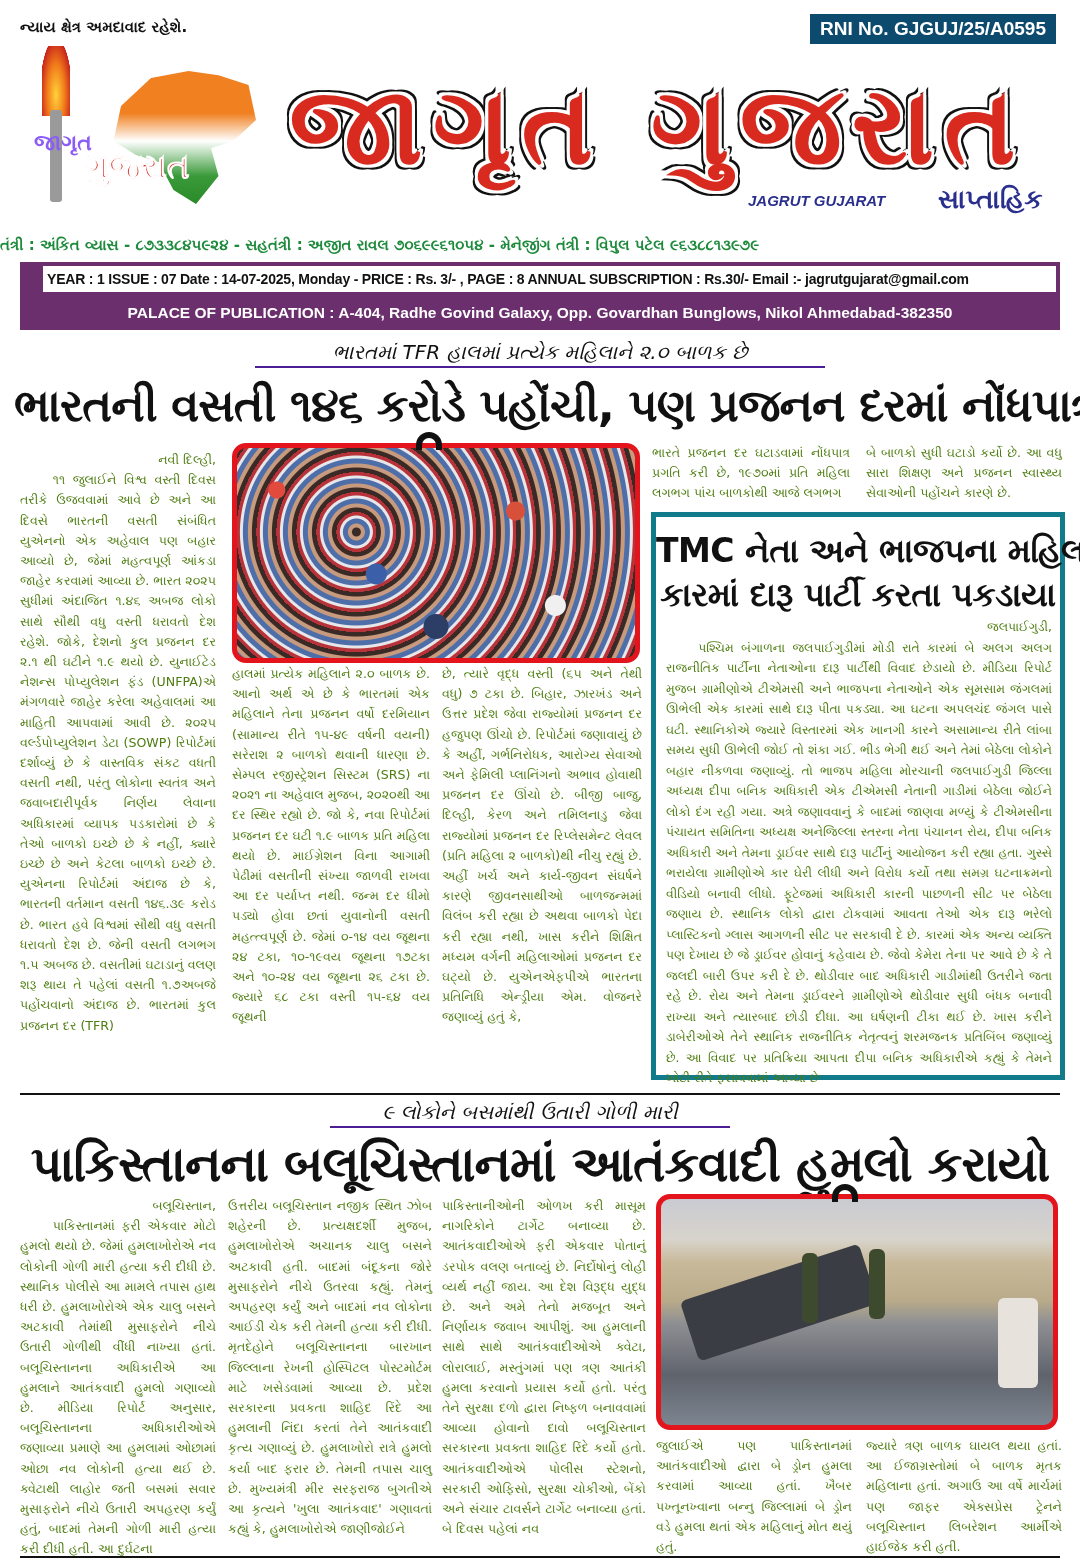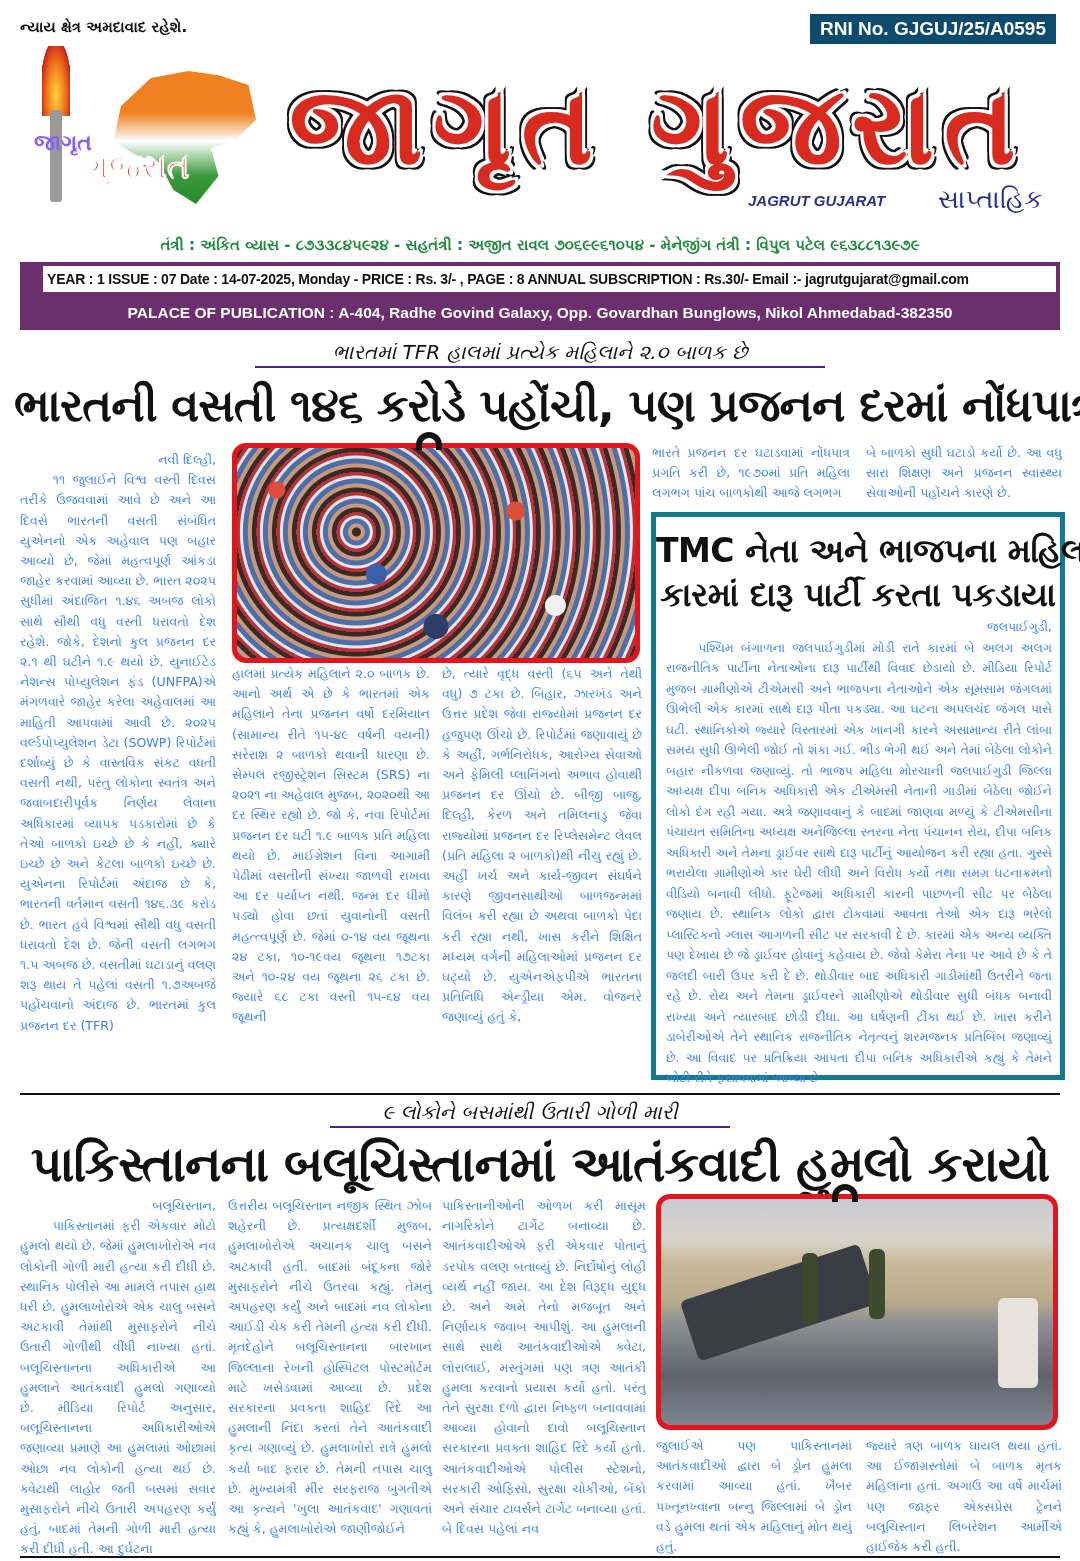--- a/index.html
+++ b/index.html
@@ -23,37 +23,37 @@
   .logo-text2 { position: absolute; left: 58px; top: 102px; color: #d7261e; font-weight: bold; font-size: 34px;
     -webkit-text-stroke: 1px #fff; }
 
   .masthead { position: absolute; left: 255px; top: 56px; width: 805px; height: 140px;
     font-family: "DejaVu Sans", sans-serif; font-weight: bold; font-size: 108px; line-height: 140px;
     color: #d92a20; letter-spacing: 10px; text-align: center;
     text-shadow: -3px -3px 0 #fff, 3px -3px 0 #fff, -3px 3px 0 #fff, 3px 3px 0 #fff,
                  -5px -5px 0 #111, 5px -5px 0 #111, -5px 5px 0 #111, 5px 5px 0 #111; }
   .sub-en { position: absolute; left: 748px; top: 192px; color: #2a2f8e; font-family: "Liberation Sans", sans-serif;
     font-weight: bold; font-style: italic; font-size: 15px; }
-  .sub-gu { position: absolute; left: 938px; top: 184px; color: #2a2f8e; font-weight: normal; font-size: 26px; }
+  .sub-gu { position: absolute; left: 938px; top: 184px; color: #2a2f8e; font-weight: bold; font-size: 26px; }
 
-  .editors { position: absolute; left: 0; top: 236px; width: 1080px; text-align: center;
+  .editors { position: absolute; left: 0; top: 236px; width: 1080px; 
     color: #1e8a3c; font-weight: bold; font-size: 15px; }
 
   .infobar { position: absolute; left: 20px; top: 262px; width: 1040px; height: 68px; background: #6b2f6e; }
   .infobar-top { position: absolute; left: 4px; top: 4px; right: 4px; height: 26px; background: #fff;
     font-family: "Liberation Sans", sans-serif; font-weight: bold; font-size: 14px; line-height: 26px;
     white-space: nowrap; overflow: hidden; padding-left: 4px; letter-spacing: -0.2px; margin-left: 19px; }
   .infobar-bottom { position: absolute; left: 0; top: 34px; width: 100%; height: 34px; color: #fff;
     font-family: "Liberation Sans", sans-serif; font-weight: bold; font-size: 15.5px; line-height: 34px; text-align: center; }
 
   .kicker { position: absolute; text-align: center; font-size: 20px; border-bottom: 2px solid #4c1d95; padding-bottom: 2px; font-style: italic; }
   .headline { position: absolute; left: 14px; width: 1052px; text-align: center;
     font-family: "DejaVu Sans", sans-serif; font-weight: bold; color: #111; white-space: nowrap; letter-spacing: -1px; }
 
-  .col { position: absolute; font-size: 12.6px; line-height: 20.2px; text-align: justify; color: #3b82f6; }
+  .col { position: absolute; font-size: 12.6px; line-height: 20.2px; text-align: justify; color: #4d7c0f; }
   .col p { text-indent: 0; }
   .col .dateline { text-align: right; }
   .col .lead { text-indent: 2.6em; }
 
   .photo { position: absolute; border: 5px solid #e3141b; border-radius: 14px; overflow: hidden; }
   .crowd {
     background:
       radial-gradient(circle at 10% 20%, #e14a3c 0 8px, transparent 9px),
       radial-gradient(circle at 35% 60%, #3b5fa8 0 10px, transparent 11px),
       radial-gradient(circle at 70% 30%, #d9503a 0 9px, transparent 10px),

